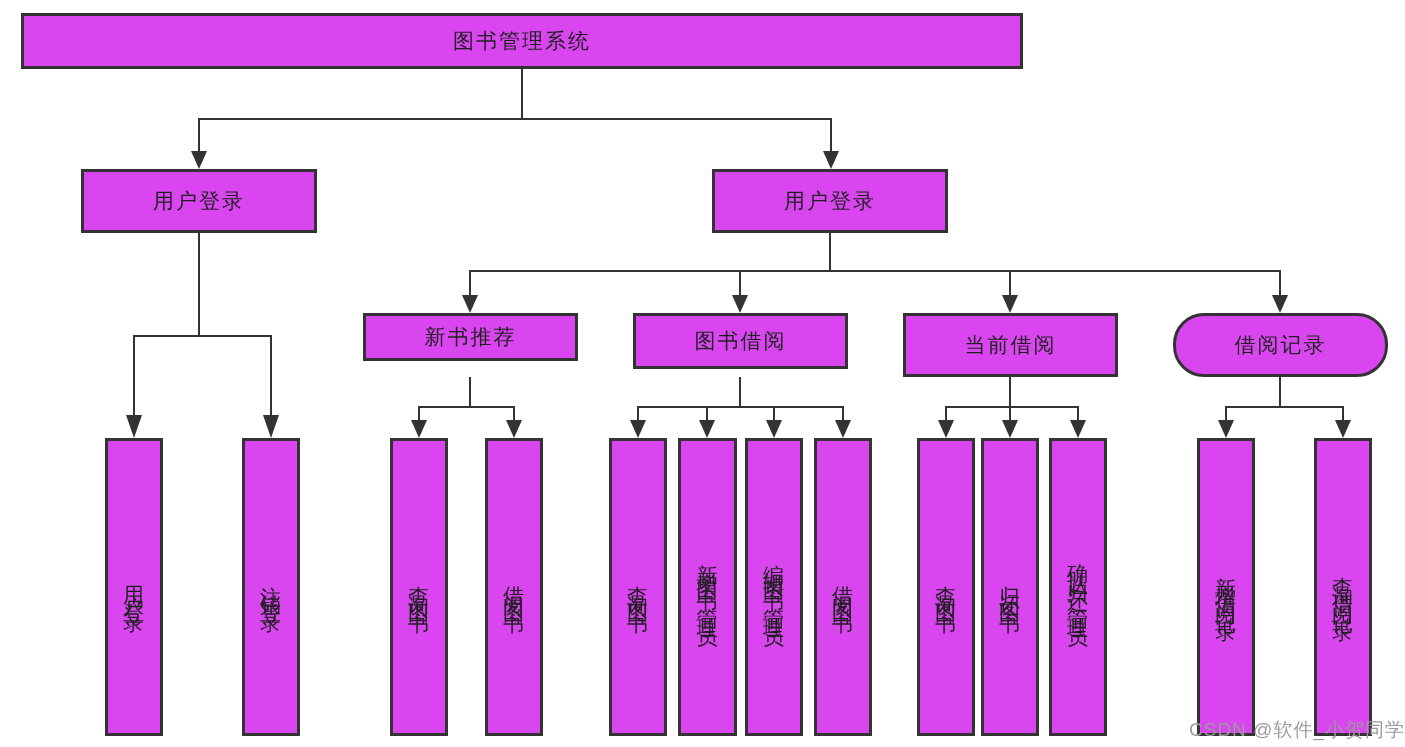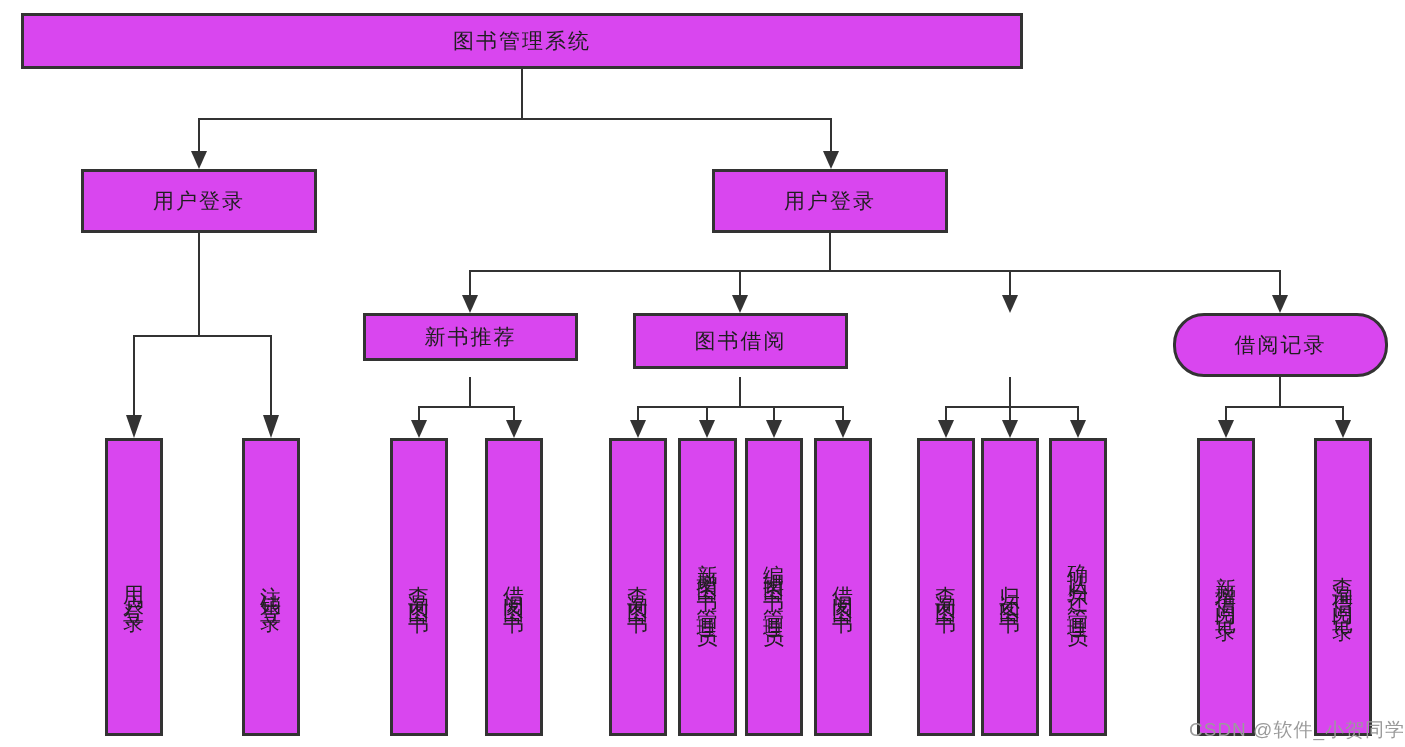--- a/index.html
+++ b/index.html
@@ -52,20 +52,23 @@
   </div>
   <div class="box hbox" style="left:712px;top:169px;width:236px;height:64px;">
     <span>用户登录</span>
   </div>
 
   <div class="box hbox" style="left:363px;top:313px;width:215px;height:48px;">
     <span>新书推荐</span>
   </div>
   <div class="box hbox" style="left:633px;top:313px;width:215px;height:56px;">
     <span>图书借阅</span>
+  </div>
+  <div class="box hbox" style="left:903px;top:313px;width:215px;height:64px;">
+    <span>当前借阅</span>
   </div>
   <div class="box hbox" style="left:1173px;top:313px;width:215px;height:64px;border-radius:31px;">
     <span>借阅记录</span>
   </div>
 
   <div class="box vbox" style="left:105px;top:438px;width:58px;height:298px;">
     <span>用户登录</span>
   </div>
   <div class="box vbox" style="left:242px;top:438px;width:58px;height:298px;">
     <span>注销登录</span>

